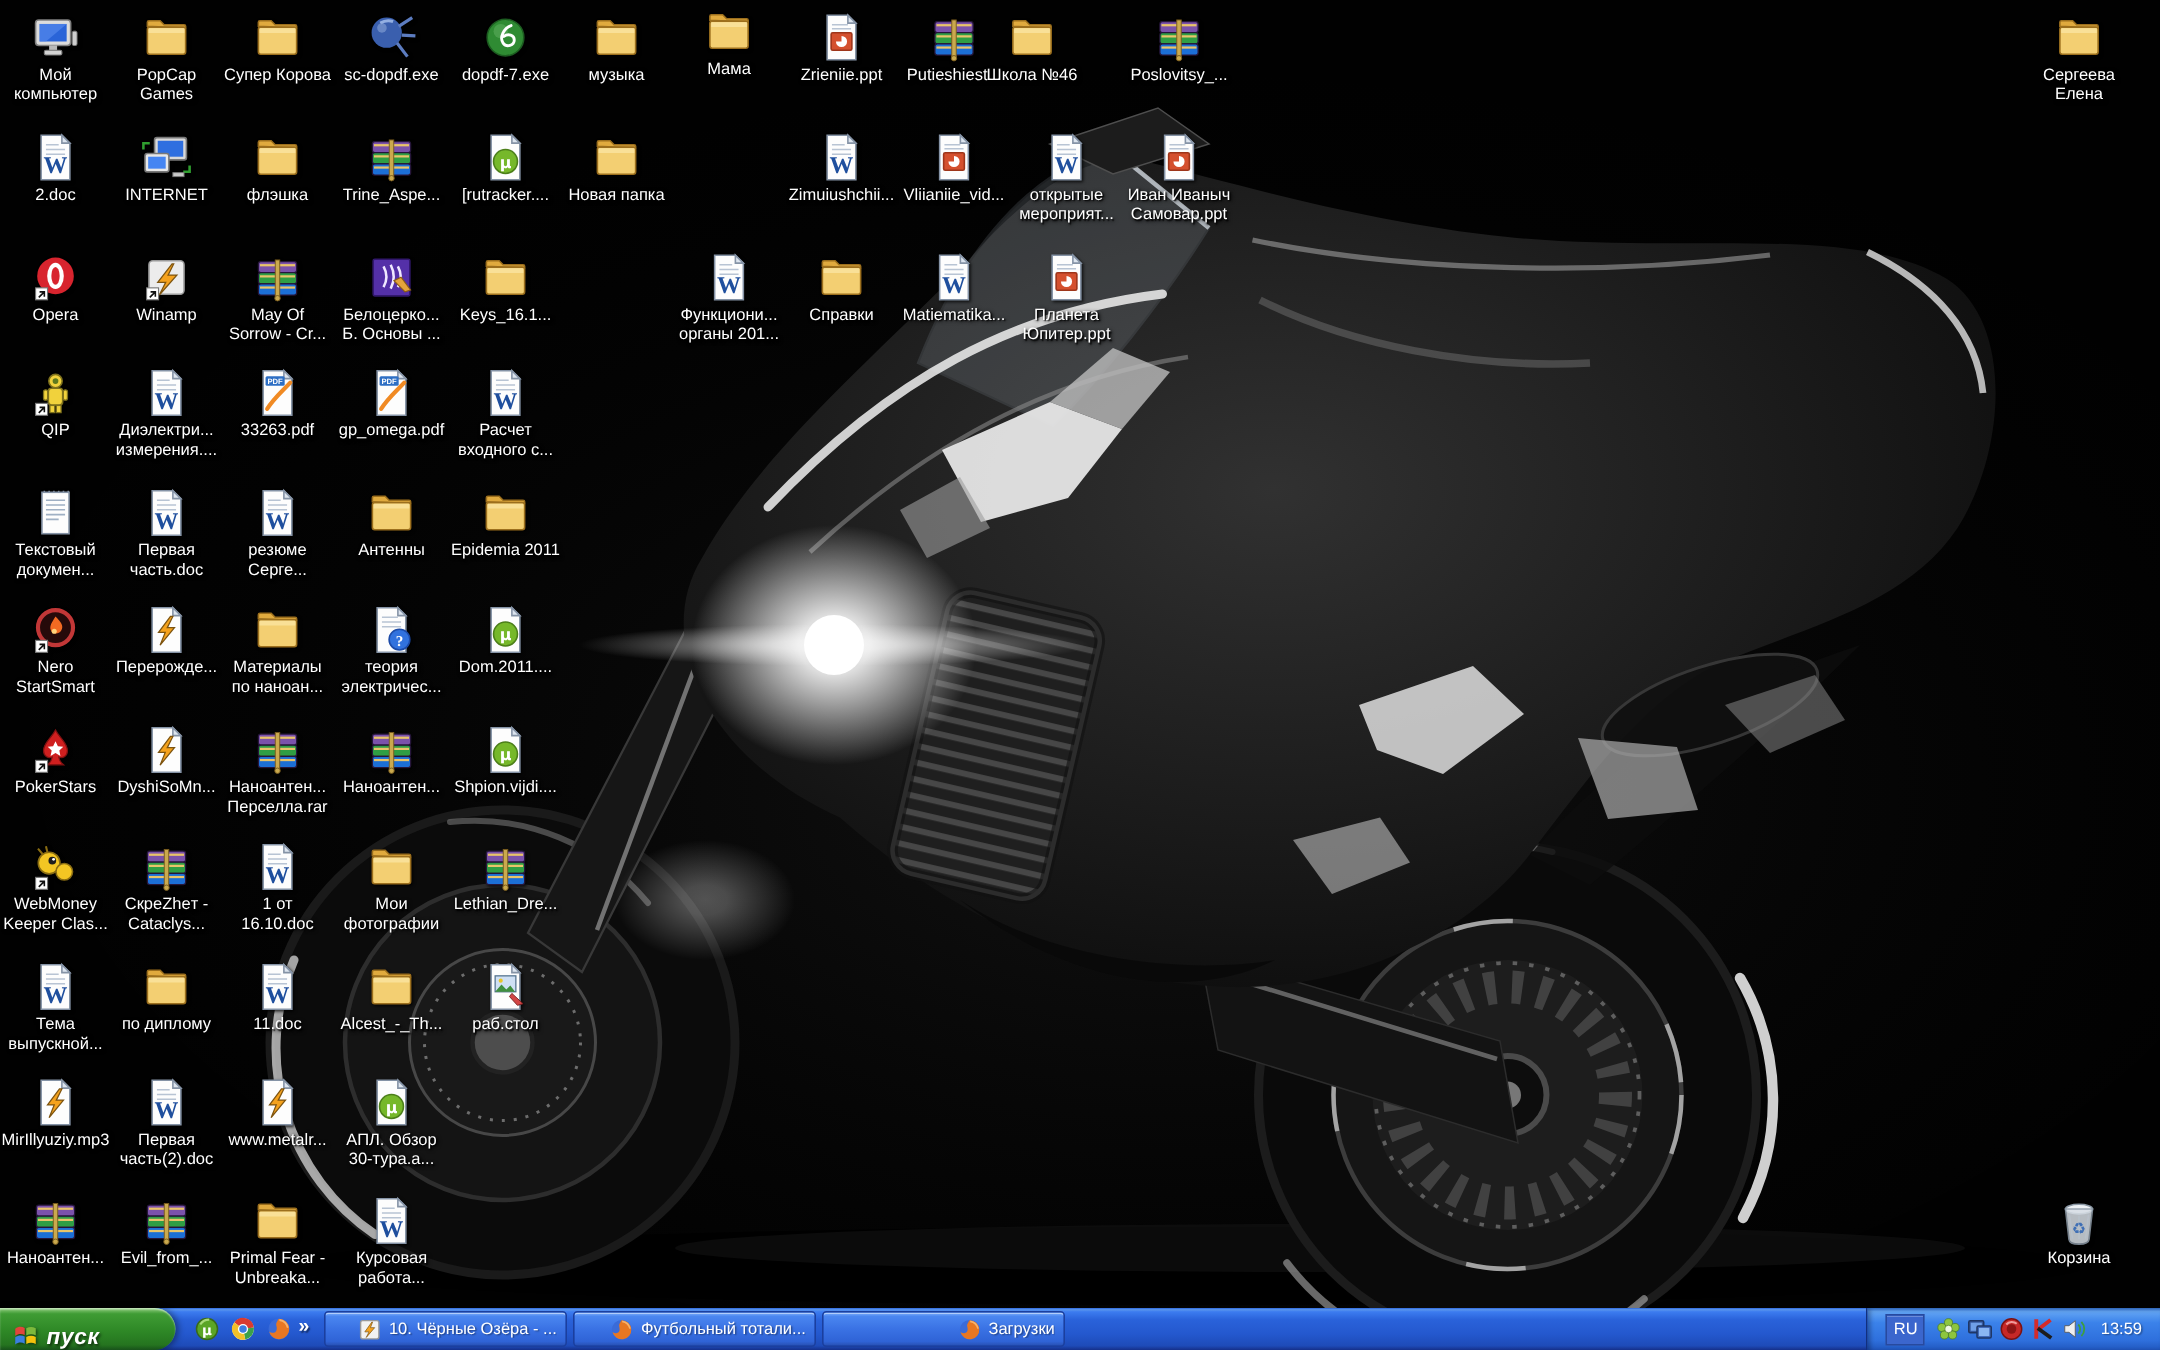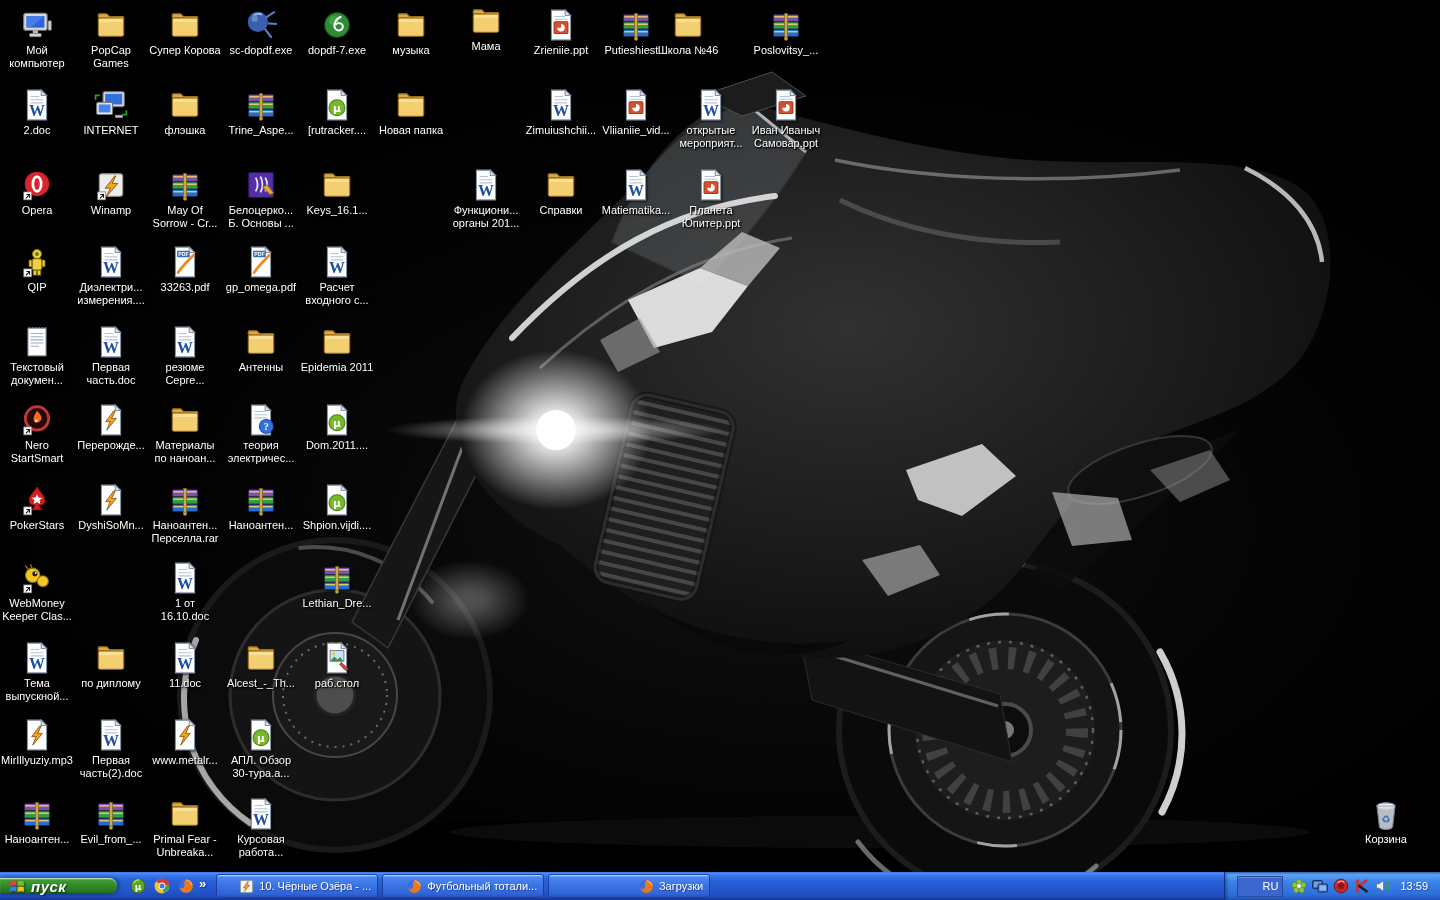--- a/index.html
+++ b/index.html
@@ -8,21 +8,21 @@
   .wallpaper{position:absolute;left:0;top:0;width:1440px;height:872px;display:block;}
   #icons-layer{position:absolute;left:0;top:0;width:1440px;height:856px;}
   .dicon{position:absolute;width:86px;display:flex;flex-direction:column;align-items:center;cursor:default;}
   .dicon-img{width:34px;height:34px;}
   .dicon-img svg{width:100%;height:100%;display:block;filter:drop-shadow(1px 1px 1px rgba(0,0,0,.8));}
   .dicon-label{margin-top:2px;font-size:11px;line-height:13px;color:#fff;text-align:center;
                text-shadow:1px 1px 1px #000,1px 1px 3px #000;}
   
   .taskbar{position:absolute;left:0;top:872px;width:1440px;height:28px;display:flex;align-items:center;
      background:linear-gradient(180deg,#2c66dd 0%,#5a95ec 4%,#3c7cf0 9%,#2a62da 28%,#2458ce 62%,#1e4bb8 90%,#15308a 100%);}
-  .start-button{height:16px;min-width:93px;display:flex;align-items:center;gap:5px;padding:0 16px 0 8px;
+  .start-button{height:28px;min-width:93px;display:flex;align-items:flex-end;gap:5px;padding:0 16px 0 8px;
      border-radius:0 14px 14px 0;cursor:pointer;
      background:linear-gradient(180deg,#8fce7d 0%,#3f9c34 14%,#2e8826 55%,#25741f 88%,#17511a 100%);
      box-shadow:inset 0 1px 1px rgba(255,255,255,.5), 2px 0 4px rgba(0,0,0,.4);}
   .start-flag svg{width:18px;height:20px;display:block;filter:drop-shadow(1px 1px 1px rgba(0,0,0,.5));}
   .start-label{color:#fff;font-size:15px;font-weight:bold;font-style:italic;
      text-shadow:1px 1px 2px rgba(0,0,0,.65);letter-spacing:.5px;}
   .quick-launch{display:flex;align-items:center;gap:6px;margin-left:12px;}
   .qlbtn{width:18px;height:18px;display:flex;align-items:center;justify-content:center;cursor:pointer;}
   .qlbtn svg{width:16px;height:16px;display:block;}
   .chevron{color:#fff;font-size:13px;font-weight:bold;margin:0 4px 6px 4px;cursor:pointer;
@@ -34,21 +34,21 @@
      box-shadow:inset 0 1px 0 rgba(255,255,255,.45);justify-content:flex-end;}
   .taskbtn .ticon svg{width:15px;height:15px;display:block;}
   .taskbtn .tlabel{color:#fff;font-size:11px;text-shadow:1px 1px 1px rgba(0,0,0,.4);
      overflow:hidden;text-overflow:clip;}
   .tray{position:absolute;right:0;top:0;height:28px;display:flex;align-items:center;gap:7px;
      padding:0 8px 0 12px;border-left:1px solid #11307e;
      background:linear-gradient(180deg,#3a80e8 0%,#63a5f4 8%,#3b82ea 35%,#2e6fdc 78%,#2057be 100%);
      box-shadow:inset 2px 1px 3px rgba(0,0,20,.3);}
   .lang{width:24px;height:19px;display:flex;align-items:center;justify-content:center;color:#fff;
      font-size:11px;background:#3b66cd;border:1px solid #274a9e;cursor:pointer;
-     box-shadow:inset 0 1px 0 rgba(255,255,255,.25);padding-left:20px;}
+     box-shadow:inset 0 1px 0 rgba(255,255,255,.25);}
   #tray-icons{display:flex;align-items:center;gap:4px;}
   .trayicon{width:17px;height:17px;display:flex;align-items:center;justify-content:center;cursor:pointer;}
   .trayicon svg{width:16px;height:16px;display:block;}
   .clock{color:#fff;font-size:11px;margin:0 4px 0 2px;text-shadow:1px 1px 1px rgba(0,0,0,.35);cursor:default;}
 </style>
 </head>
 <body>
 
 <div class="screen">
 
@@ -289,20 +289,33 @@
             <rect x="5" y="14.6" width="22" height="1.4" fill="#e9c46a"></rect>
             <rect x="5" y="21.6" width="22" height="1.4" fill="#e9c46a"></rect>
             <rect x="14.6" y="5" width="2.8" height="23" fill="#caa94e" stroke="#7a5c1e" stroke-width="0.6"></rect>
             <circle cx="16" cy="29" r="1.7" fill="#caa94e" stroke="#7a5c1e" stroke-width="0.6"></circle>
           </svg>
         </div>
         <div class="dicon-label">
           <div>Poslovitsy_...</div>
         </div>
       </div>
+      <div class="dicon" style="left: 1343px; top: 8px;">
+        <div class="dicon-img">
+          <svg viewBox="0 0 32 32">
+            <path d="M4 9 L4 6.5 Q4 5.5 5 5.5 L12 5.5 L14.5 8 L27 8 Q28 8 28 9 L28 10 Z" fill="#e0aa3e" stroke="#9c6f1d"></path>
+            <rect x="4" y="9.5" width="24" height="17" rx="1.5" fill="#f3cf72" stroke="#9c6f1d"></rect>
+            <path d="M4.8 10.2 h22.4 v3 h-22.4 z" fill="#f9e19b" opacity="0.9"></path>
+          </svg>
+        </div>
+        <div class="dicon-label">
+          <div>Сергеева</div>
+          <div>Елена</div>
+        </div>
+      </div>
       <div class="dicon" style="left: -6px; top: 88px;">
         <div class="dicon-img">
           <svg viewBox="0 0 32 32">
             <path d="M7 2 h13 l5 5 v23 H7 Z" fill="#fdfdfd" stroke="#8593a6"></path>
             <path d="M20 2 l5 5 h-5 Z" fill="#dce4ee" stroke="#8593a6"></path>
             <path d="M10 8 h8 M10 11 h12 M10 14 h12" stroke="#b8c4d4" stroke-width="1"></path>
             <text x="16" y="26" font-family="Liberation Serif,serif" font-size="15" font-weight="bold" fill="#1f4f9e" text-anchor="middle">W</text>
           </svg>
         </div>
         <div class="dicon-label">
@@ -856,32 +869,65 @@
             <path d="M8 8 L5 4.5 M11 7 L10 3" stroke="#8a6d12" stroke-width="1.3" fill="none"></path>
             <rect x="3.5" y="22.5" width="7.5" height="7.5" fill="#fff" stroke="#777" stroke-width="0.7"></rect>
             <path d="M5.5 28.5 L9 25 M9 28 v-3 h-3" stroke="#111" stroke-width="1" fill="none"></path>
           </svg>
         </div>
         <div class="dicon-label">
           <div>WebMoney</div>
           <div>Keeper Clas...</div>
         </div>
       </div>
+      <div class="dicon" style="left: 68px; top: 561px;">
+        <div class="dicon-img">
+          <svg viewBox="0 0 32 32">
+            <g stroke="#26163a" stroke-width="0.8">
+              <rect x="4" y="6" width="24" height="7" rx="1.5" fill="#7b52ab"></rect>
+              <rect x="4" y="13" width="24" height="7" rx="1.5" fill="#2f9e44"></rect>
+              <rect x="4" y="20" width="24" height="7" rx="1.5" fill="#1c6fd6"></rect>
+            </g>
+            <rect x="5" y="7.6" width="22" height="1.4" fill="#e9c46a"></rect>
+            <rect x="5" y="14.6" width="22" height="1.4" fill="#e9c46a"></rect>
+            <rect x="5" y="21.6" width="22" height="1.4" fill="#e9c46a"></rect>
+            <rect x="14.6" y="5" width="2.8" height="23" fill="#caa94e" stroke="#7a5c1e" stroke-width="0.6"></rect>
+            <circle cx="16" cy="29" r="1.7" fill="#caa94e" stroke="#7a5c1e" stroke-width="0.6"></circle>
+          </svg>
+        </div>
+        <div class="dicon-label">
+          <div>СкреZheт -</div>
+          <div>Cataclys...</div>
+        </div>
+      </div>
       <div class="dicon" style="left: 142px; top: 561px;">
         <div class="dicon-img">
           <svg viewBox="0 0 32 32">
             <path d="M7 2 h13 l5 5 v23 H7 Z" fill="#fdfdfd" stroke="#8593a6"></path>
             <path d="M20 2 l5 5 h-5 Z" fill="#dce4ee" stroke="#8593a6"></path>
             <path d="M10 8 h8 M10 11 h12 M10 14 h12" stroke="#b8c4d4" stroke-width="1"></path>
             <text x="16" y="26" font-family="Liberation Serif,serif" font-size="15" font-weight="bold" fill="#1f4f9e" text-anchor="middle">W</text>
           </svg>
         </div>
         <div class="dicon-label">
           <div>1 от</div>
           <div>16.10.doc</div>
+        </div>
+      </div>
+      <div class="dicon" style="left: 218px; top: 561px;">
+        <div class="dicon-img">
+          <svg viewBox="0 0 32 32">
+            <path d="M4 9 L4 6.5 Q4 5.5 5 5.5 L12 5.5 L14.5 8 L27 8 Q28 8 28 9 L28 10 Z" fill="#e0aa3e" stroke="#9c6f1d"></path>
+            <rect x="4" y="9.5" width="24" height="17" rx="1.5" fill="#f3cf72" stroke="#9c6f1d"></rect>
+            <path d="M4.8 10.2 h22.4 v3 h-22.4 z" fill="#f9e19b" opacity="0.9"></path>
+          </svg>
+        </div>
+        <div class="dicon-label">
+          <div>Мои</div>
+          <div>фотографии</div>
         </div>
       </div>
       <div class="dicon" style="left: 294px; top: 561px;">
         <div class="dicon-img">
           <svg viewBox="0 0 32 32">
             <g stroke="#26163a" stroke-width="0.8">
               <rect x="4" y="6" width="24" height="7" rx="1.5" fill="#7b52ab"></rect>
               <rect x="4" y="13" width="24" height="7" rx="1.5" fill="#2f9e44"></rect>
               <rect x="4" y="20" width="24" height="7" rx="1.5" fill="#1c6fd6"></rect>
             </g>

